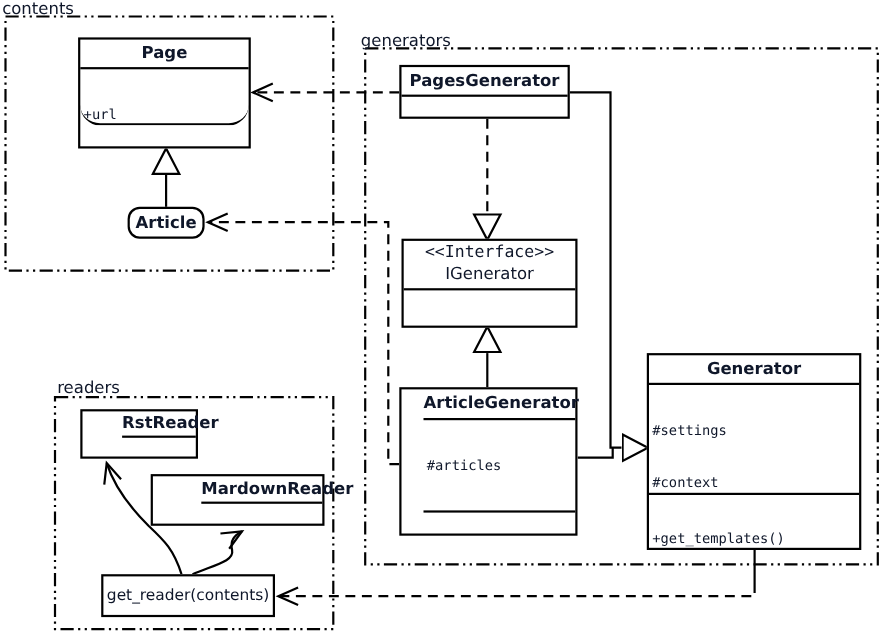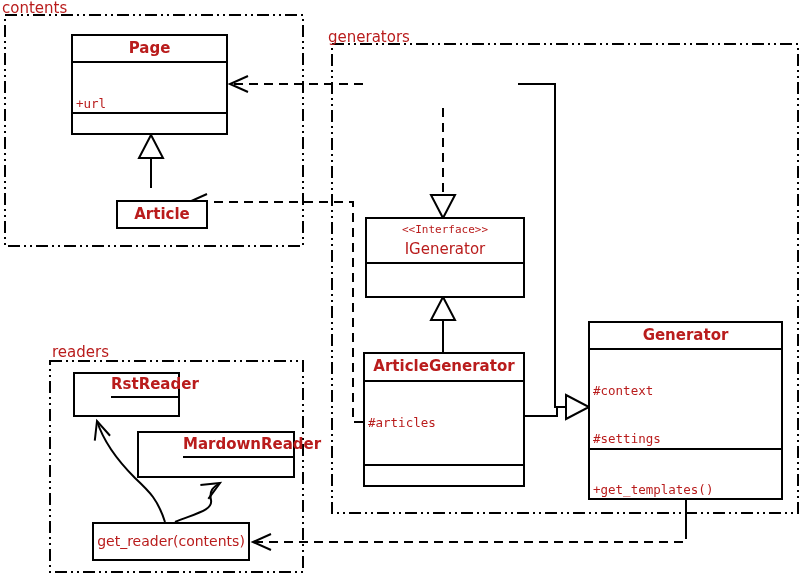--- a/index.html
+++ b/index.html
@@ -1,49 +1,49 @@
 <!DOCTYPE html>
 <html><head>
 <meta charset="utf-8">
 <style>
   html,body{margin:0;padding:0;background:#fff;}
   .stage{position:relative;width:803px;height:579px;background:#ffffff;overflow:hidden;
-         font-family:"DejaVu Sans",sans-serif;color:#b91c1c;}
+         font-family:"DejaVu Sans",sans-serif;color:#0f172a;}
   svg.layer{position:absolute;left:0;top:0;width:803px;height:579px;}
   .s{fill:none;stroke:#000;stroke-width:2;}
   .d{fill:none;stroke:#000;stroke-width:2;stroke-dasharray:9 6;}
   .pkg{fill:none;stroke:#000;stroke-width:2;stroke-dasharray:12 4 2 4 2 4;}
   .pkg-label{position:absolute;font-size:15px;line-height:17px;white-space:nowrap;}
 
   .uml{position:absolute;box-sizing:border-box;background:#fff;border:2px solid #000;}
   .uml .t{box-sizing:border-box;border-bottom:2px solid #000;font-weight:bold;font-size:15px;
           text-align:center;white-space:nowrap;overflow:visible;}
   .uml .a{box-sizing:border-box;border-bottom:2px solid #000;}
   .uml .a,.uml .m{font-family:"DejaVu Sans Mono",monospace;font-size:12.5px;line-height:16px;
           padding:1px 3px;white-space:pre;overflow:hidden;box-sizing:border-box;}
-  .uml .stereo{font-family:"DejaVu Sans Mono",monospace;font-weight:normal;font-size:11px;line-height:17px;}
+  .uml .stereo{font-family:"DejaVu Sans Mono",monospace;font-weight:normal;font-size:15px;line-height:17px;}
   .uml .iname{font-size:15px;line-height:22px;font-weight:normal;text-align:center;}
 
   .c-page{left:71px;top:34px;width:157px;height:101px;}
   .c-page .t{height:27px;line-height:24px;}
-  .c-page .a{height:51px;}
+  .c-page .a{height:51px;border-radius:18px;}
   .c-page .m{height:19px;}
 
-  .c-article{left:116px;top:200px;width:92px;height:29px;}
+  .c-article{left:116px;top:188px;width:70px;height:29px;border-radius:11px;}
   .c-article .t{height:25px;line-height:24px;border-bottom:none;}
 
   .c-pagesgen{left:363px;top:59px;width:155px;height:49px;}
   .c-pagesgen .t{height:27px;line-height:24px;}
   .c-pagesgen .a{height:18px;border-bottom:none;}
 
   .c-igen{left:365px;top:217px;width:160px;height:81px;}
   .c-igen .t{height:45px;padding-top:2px;}
   .c-igen .m{height:32px;}
 
-  .c-artgen{left:363px;top:352px;width:162px;height:135px;}
+  .c-artgen{left:363px;top:352px;width:162px;height:135px;padding-left:20px;}
   .c-artgen .t{height:28px;line-height:25px;}
   .c-artgen .a{height:84px;}
   .c-artgen .m{height:33px;}
 
   .c-gen{left:588px;top:321px;width:195px;height:179px;}
   .c-gen .t{height:27px;line-height:24px;}
   .c-gen .a{height:100px;}
   .c-gen .m{height:48px;padding:0 3px;}
 
   .c-rst{left:73px;top:372px;width:107px;height:45px;}
@@ -104,20 +104,26 @@
     </div>
     <div class="m">
       
     </div>
   </div>
 
   <div class="uml c-article">
     <div class="t">Article</div>
   </div>
 
+  <div class="uml c-pagesgen">
+    <div class="t">PagesGenerator</div>
+    <div class="a">
+      
+    </div>
+  </div>
 
   <div class="uml c-igen">
     <div class="t">
       <div class="stereo">&lt;&lt;Interface&gt;&gt;</div>
       <div class="iname">IGenerator</div>
     </div>
     <div class="m">
       
       
     </div>
@@ -133,22 +139,22 @@
     </div>
     <div class="m">
       
       
     </div>
   </div>
 
   <div class="uml c-gen">
     <div class="t">Generator</div>
     <div class="a">
+      <div>#settings</div>
       <div>#context</div>
-      <div>#settings</div>
       
       
       
       
     </div>
     <div class="m">
       <div>+get_templates()</div>
       
       
     </div>

